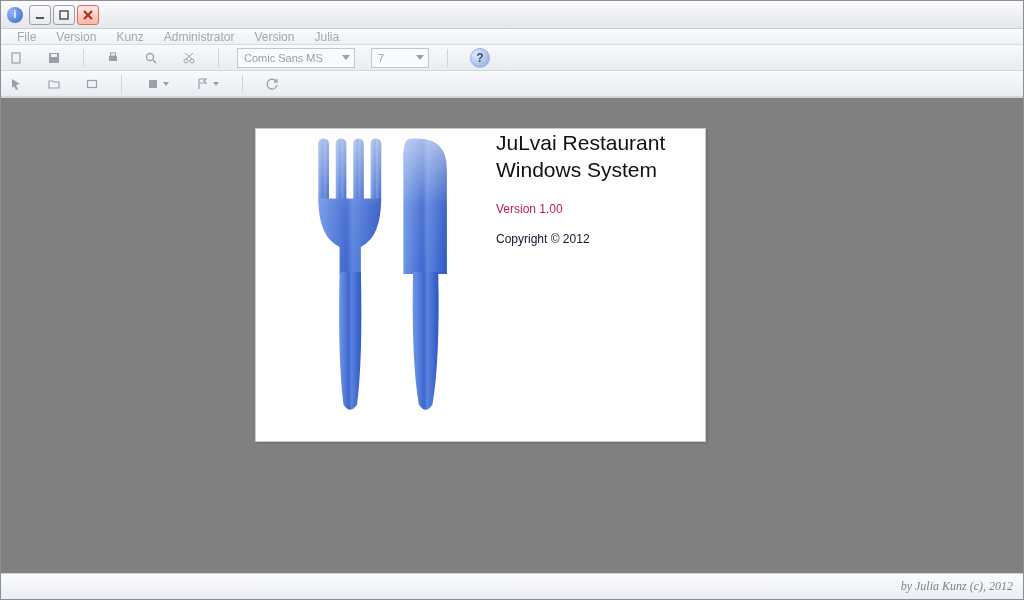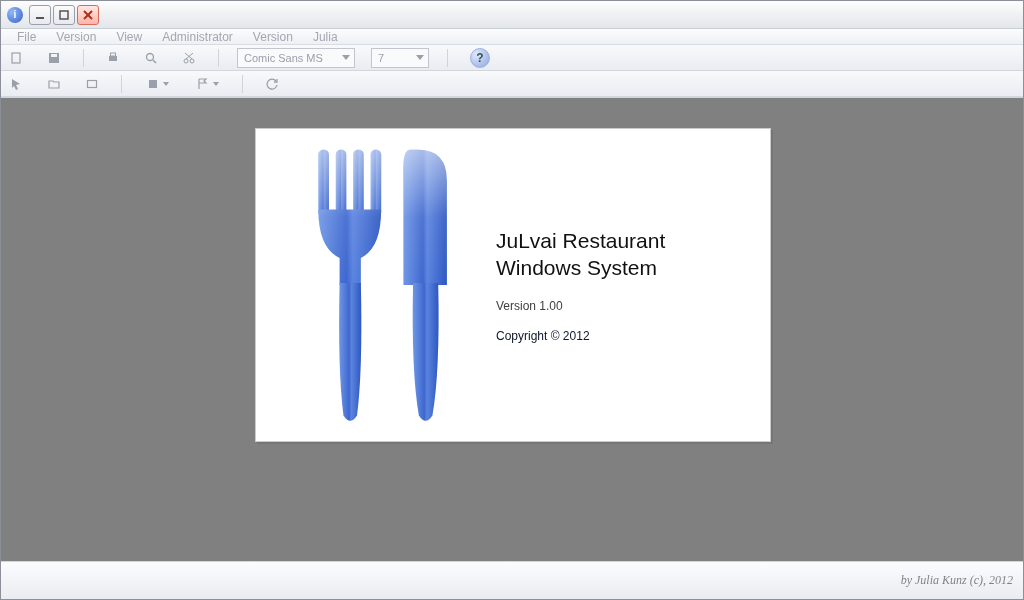--- a/index.html
+++ b/index.html
@@ -84,34 +84,34 @@
   }
 
   
   .mdi {
     flex: 1; background: #808080; position: relative; overflow: hidden;
     border-top: 1px solid #d0d4db;
   }
 
   .splash {
     position: absolute; left: 254px; top: 30px;
-    width: 516px; height: 314px;
+    width: 451px; height: 314px;
     background: #ffffff; border: 1px solid #c9cccf;
     box-shadow: 2px 2px 0 rgba(0,0,0,0.08);
-    display: flex; align-items: center; padding: 0 26px 0 30px;
+    display: flex; align-items: flex-start; padding: 0 26px 0 30px;
   }
   .cutlery { width: 200px; height: 290px; display: flex; align-items: flex-start; justify-content: flex-start; }
   .splash-text { margin-left: 10px; flex:1; }
   .splash-title { font-size: 21px; font-family: Arial, sans-serif; color: #111; line-height: 1.3; }
-  .splash-version { margin-top: 18px; font-size: 12px; color: #404040; }
+  .splash-version { margin-top: 18px; font-size: 12px; color: #be185d; }
   .splash-copy { margin-top: 16px; font-size: 12px; color: #0f172a; }
 
   
   .statusbar {
-    height: 38px;
+    height: 26px;
     background: linear-gradient(to bottom, #fbfcfe, #e9ecf1);
     border-top: 1px solid #cfd4db;
     display: flex; align-items: center; justify-content: flex-end;
     padding: 0 10px;
   }
   .credits { font-size: 12px; font-style: italic; font-family: "Comic Sans MS", cursive; color: #7e838b; }
 </style>
 </head>
 <body>
 
@@ -135,21 +135,21 @@
             <line x1="2" y1="2" x2="10" y2="10" stroke-width="2"></line>
             <line x1="10" y1="2" x2="2" y2="10" stroke-width="2"></line>
           </svg>
       </div>
     </div>
   </div>
 
   <div class="menubar">
     <div class="menu-item">File</div>
     <div class="menu-item">Version</div>
-    <div class="menu-item">View</div>
+    <div class="menu-item">Kunz</div>
     <div class="menu-item">Administrator</div>
     <div class="menu-item">Version</div>
     <div class="menu-item">Julia</div>
   </div>
 
   <div class="toolbar">
     <div class="tbtn">
       <svg viewBox="0 0 14 14">
           <rect x="3" y="2" width="8" height="10" fill="none" stroke="#9aa0a9" stroke-width="1.2"></rect>
         </svg>

